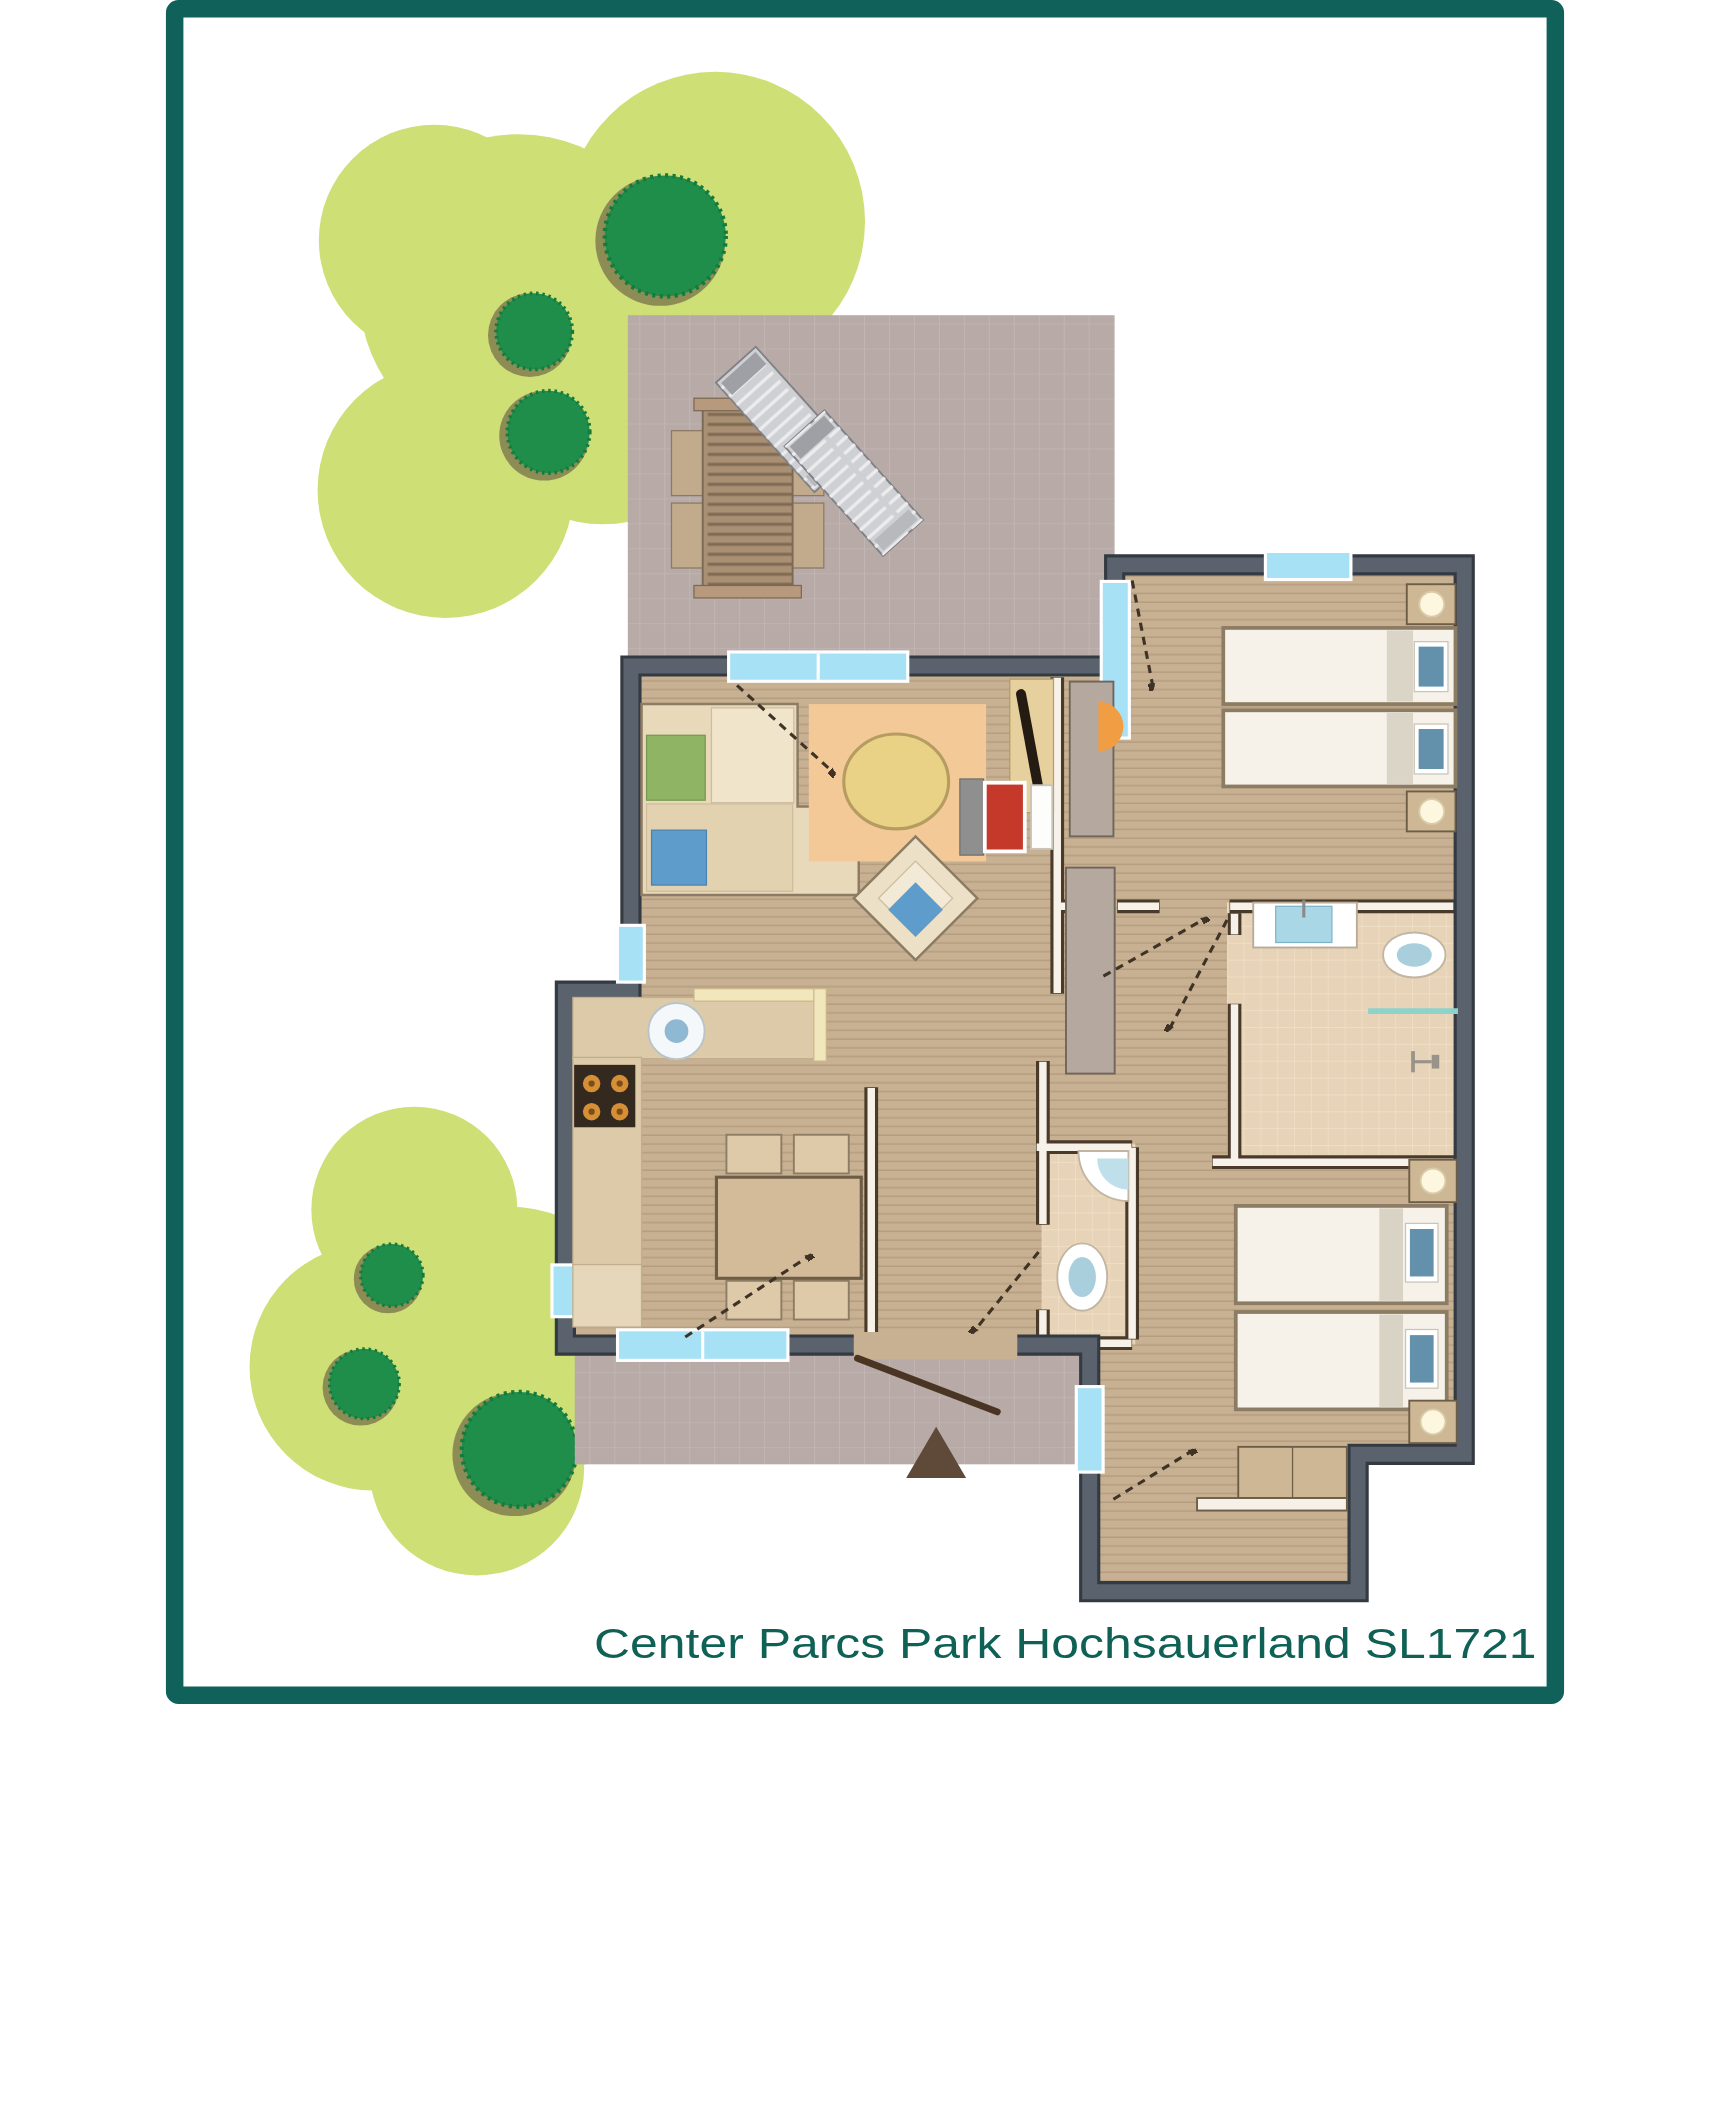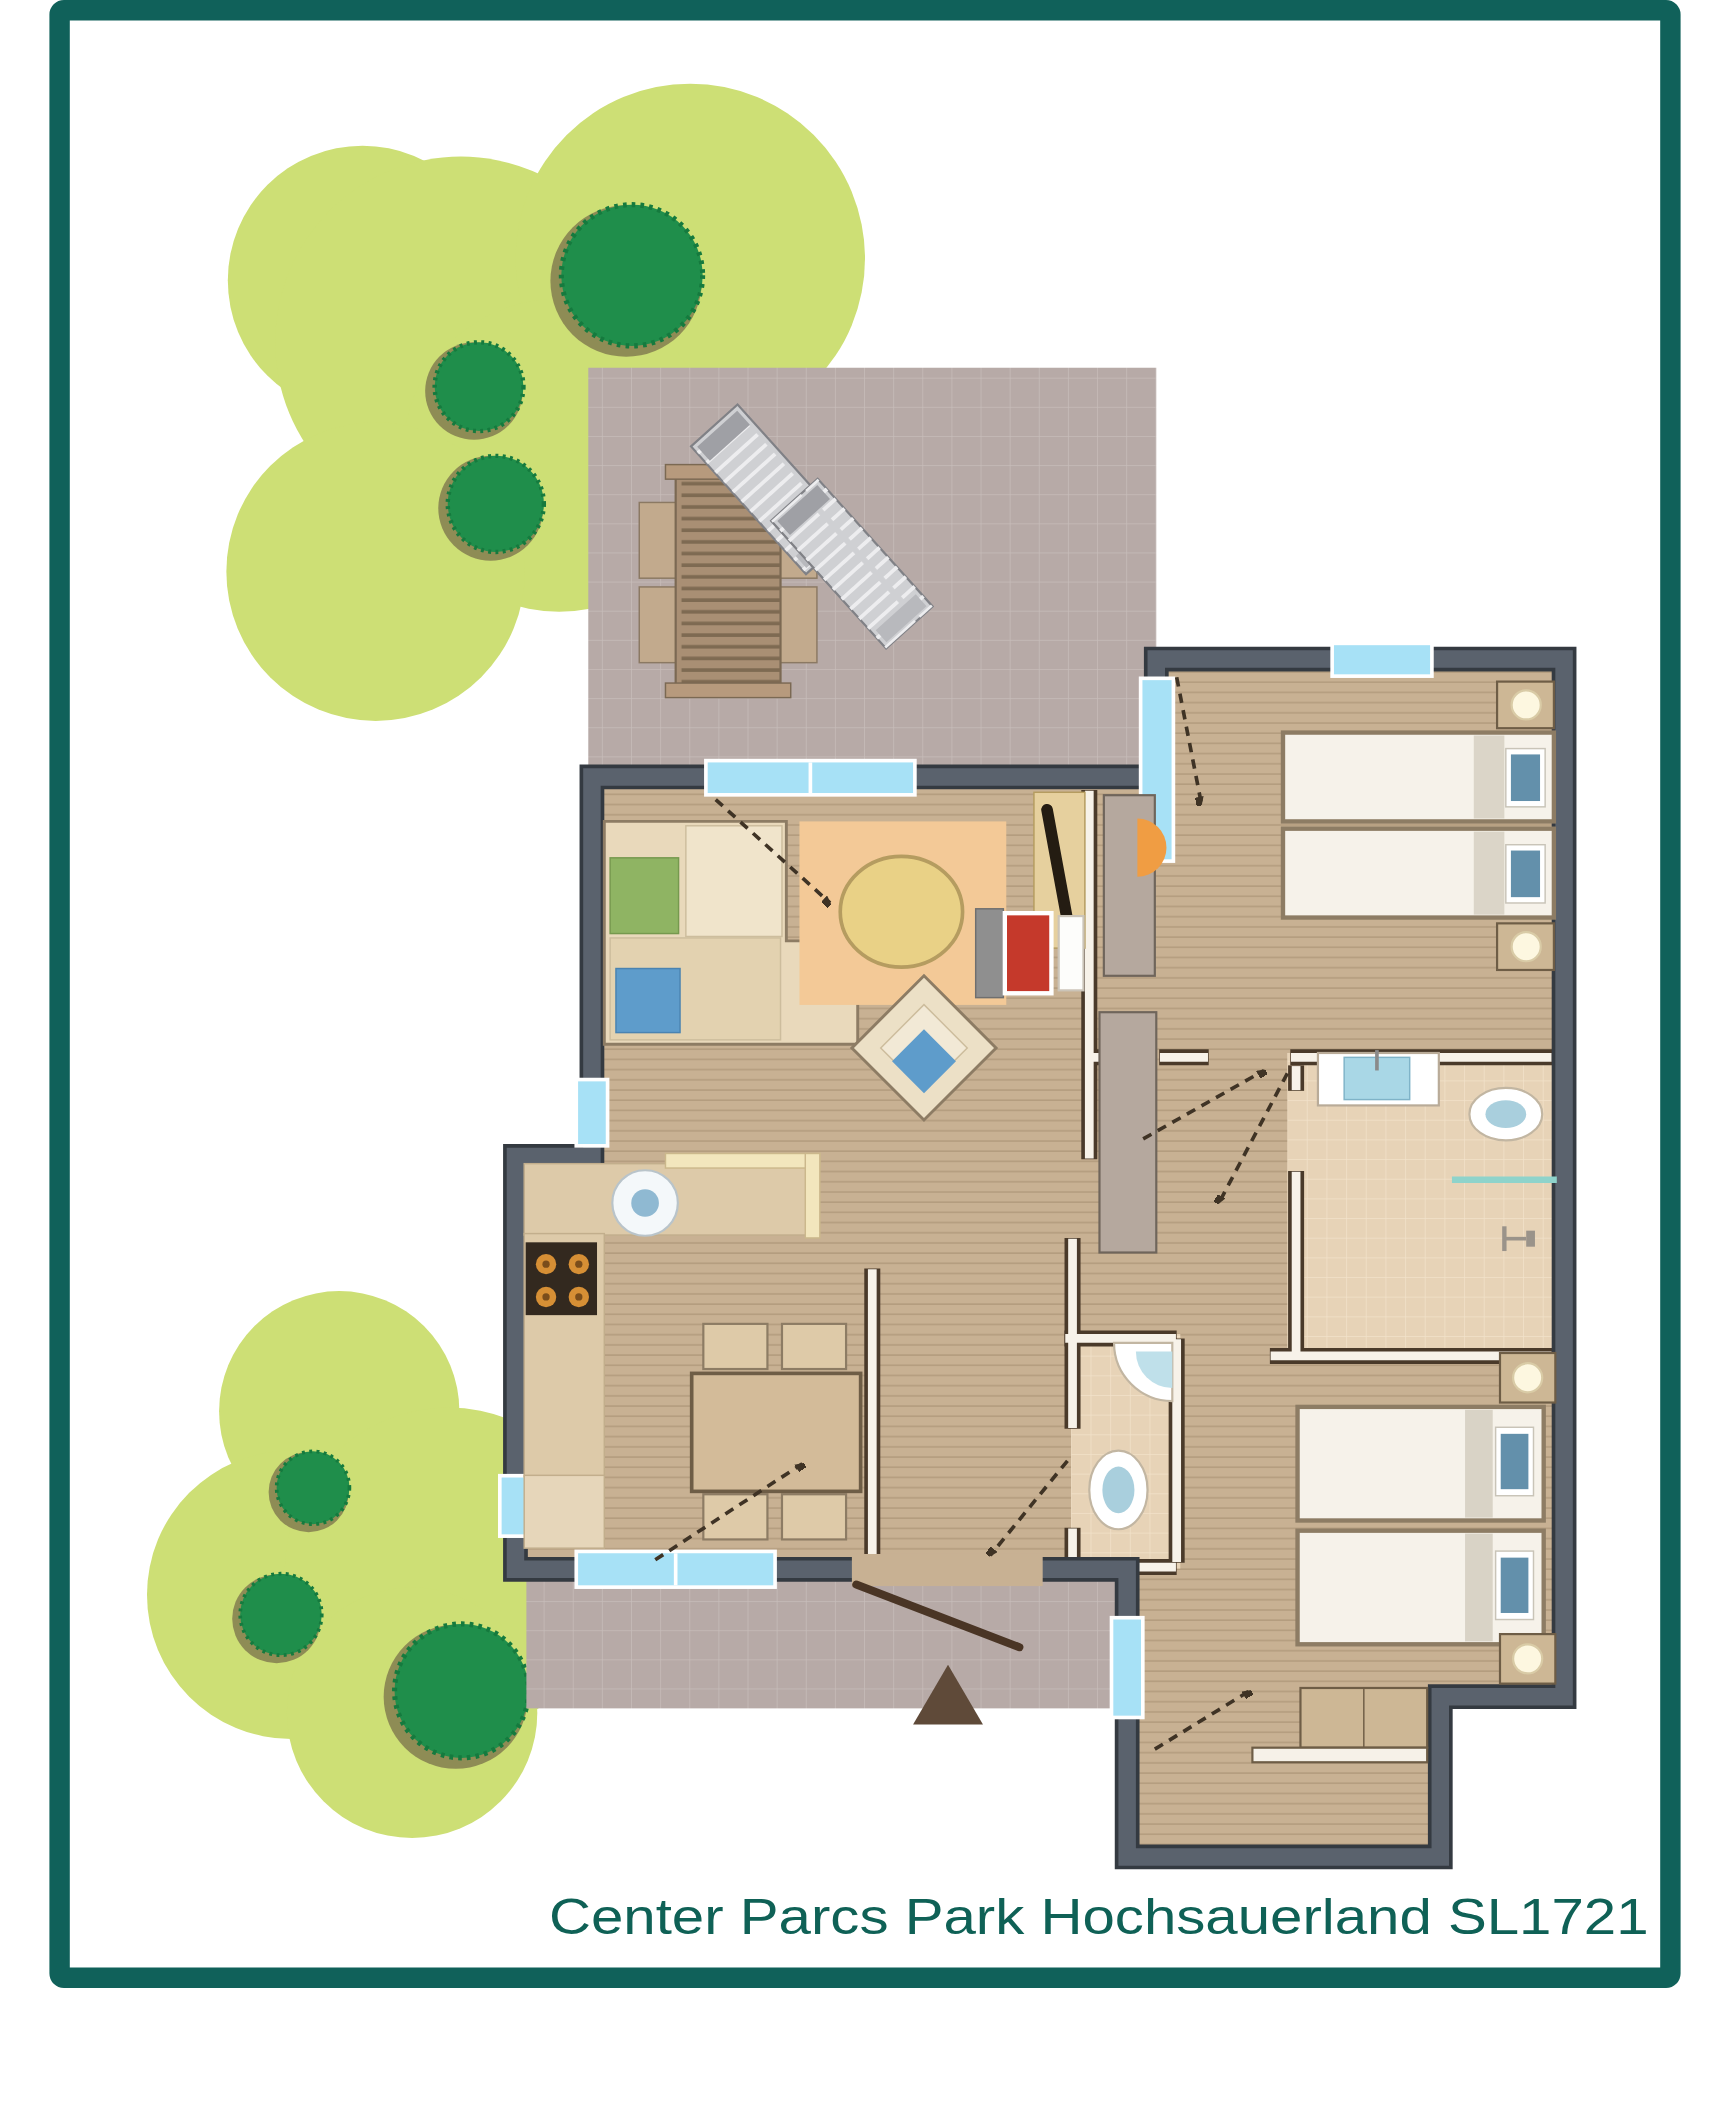--- a/index.html
+++ b/index.html
@@ -1,17 +1,17 @@
 <!DOCTYPE html>
 <html style="font-size:12.4px"><head>
 <meta charset="utf-8">
 <style>
   html,body{margin:0;padding:0;background:#ffffff;}
   body{font-family:"Liberation Sans", sans-serif;}
-  #stage{position:relative;width:1730px;height:1988px;background:#ffffff;overflow:hidden;}
+  #stage{position:relative;width:1730px;height:1704px;background:#ffffff;overflow:hidden;}
   #plan-svg{position:absolute;left:0;top:0;width:100%;height:100%;}
 </style>
 </head>
 <body>
 
 <div id="stage">
   <svg id="plan-svg" xmlns="http://www.w3.org/2000/svg" viewBox="0 0 2240 2730" preserveAspectRatio="xMidYMid meet">
     <defs>
       <pattern id="pwood" width="60" height="14" patternUnits="userSpaceOnUse">
         <rect width="60" height="14" fill="#c8b193"></rect>

